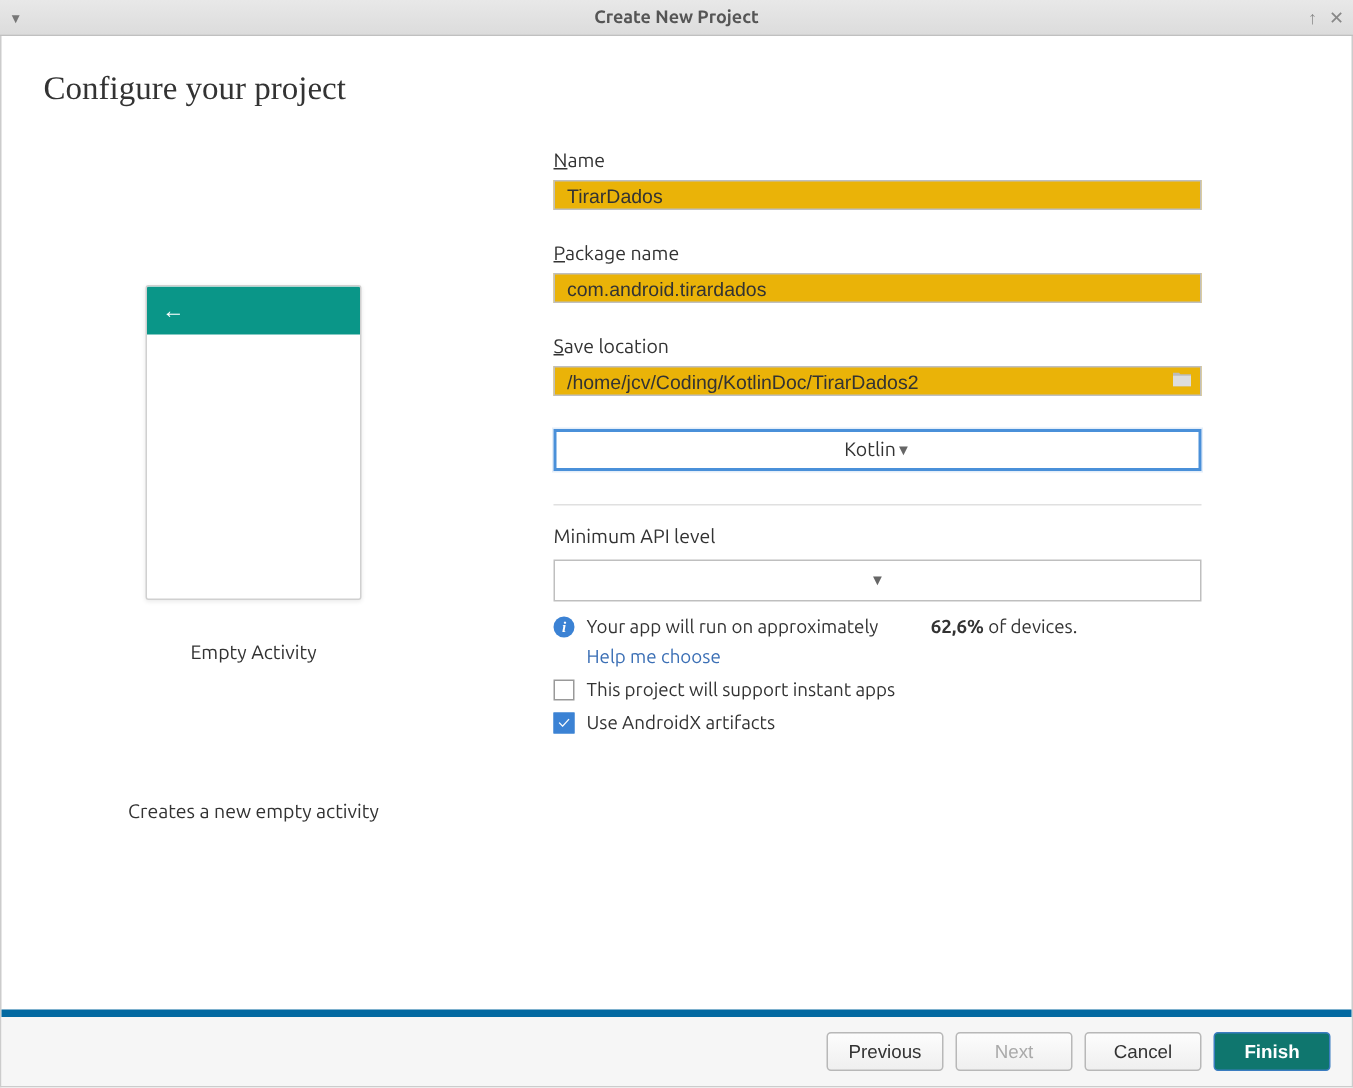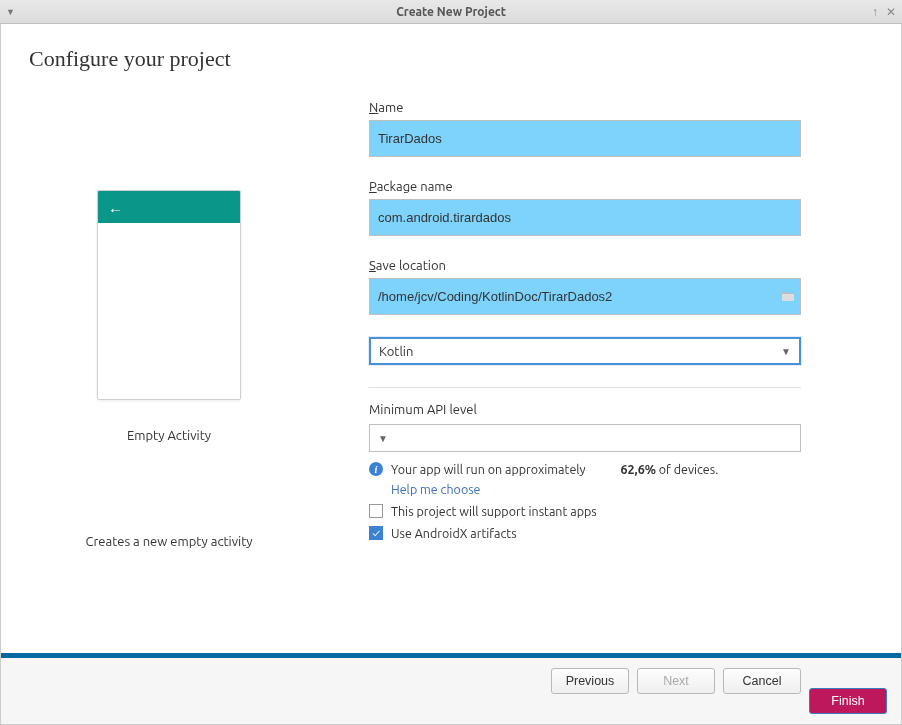--- a/index.html
+++ b/index.html
@@ -108,25 +108,25 @@
     .field-group { margin-bottom: 22px; }
     .field-label {
       display: block;
       font-size: 13px;
       color: #333;
       margin-bottom: 6px;
     }
     .underline { text-decoration: underline; }
     .text-input {
       width: 100%;
-      height: 37px;
+      height: 20px;
       border: 1px solid #bfbfbf;
       padding: 0 8px;
       font-size: 13px;
-      background: #7dd3fc;
+      background: #eab308;
       color: #333;
     }
     .input-with-icon {
       position: relative;
     }
     .input-with-icon .text-input { }
     .input-icon {
       position: absolute;
       right: 6px;
       top: 50%;
@@ -136,21 +136,21 @@
     }
     .select-box {
       width: 100%;
       height: 28px;
       border: 1px solid #bfbfbf;
       background: #fff;
       display: flex;
       align-items: center;
       padding: 0 8px;
       font-size: 13px;
-      justify-content: space-between;
+      justify-content: center;
       cursor: pointer;
     }
     .select-box.focused {
       border: 2px solid #4a90d9;
       box-shadow: 0 0 0 1px rgba(74,144,217,0.15);
     }
     .select-caret { color: #666; font-size: 10px; }
     .divider {
       border: none;
       border-top: 1px solid #e0e0e0;
@@ -229,25 +229,24 @@
       font-size: 12.5px;
       cursor: pointer;
       border-radius: 3px;
       color: #333;
     }
     .btn:disabled {
       color: #aaa;
       cursor: default;
     }
     .btn.primary {
-      background: #be185d;
+      background: #0f766e;
       border-color: #3a7cc0;
       color: #fff;
-      font-weight: 400;
-      margin-top: 20px;
+      font-weight: 700;
     }
   </style>
 </head>
 <body>
 
 <div class="titlebar">
   <span class="titlebar-dropdown">▼</span>
   <div class="titlebar-title">Create New Project</div>
   <div class="titlebar-controls">
     <span>↑</span>

